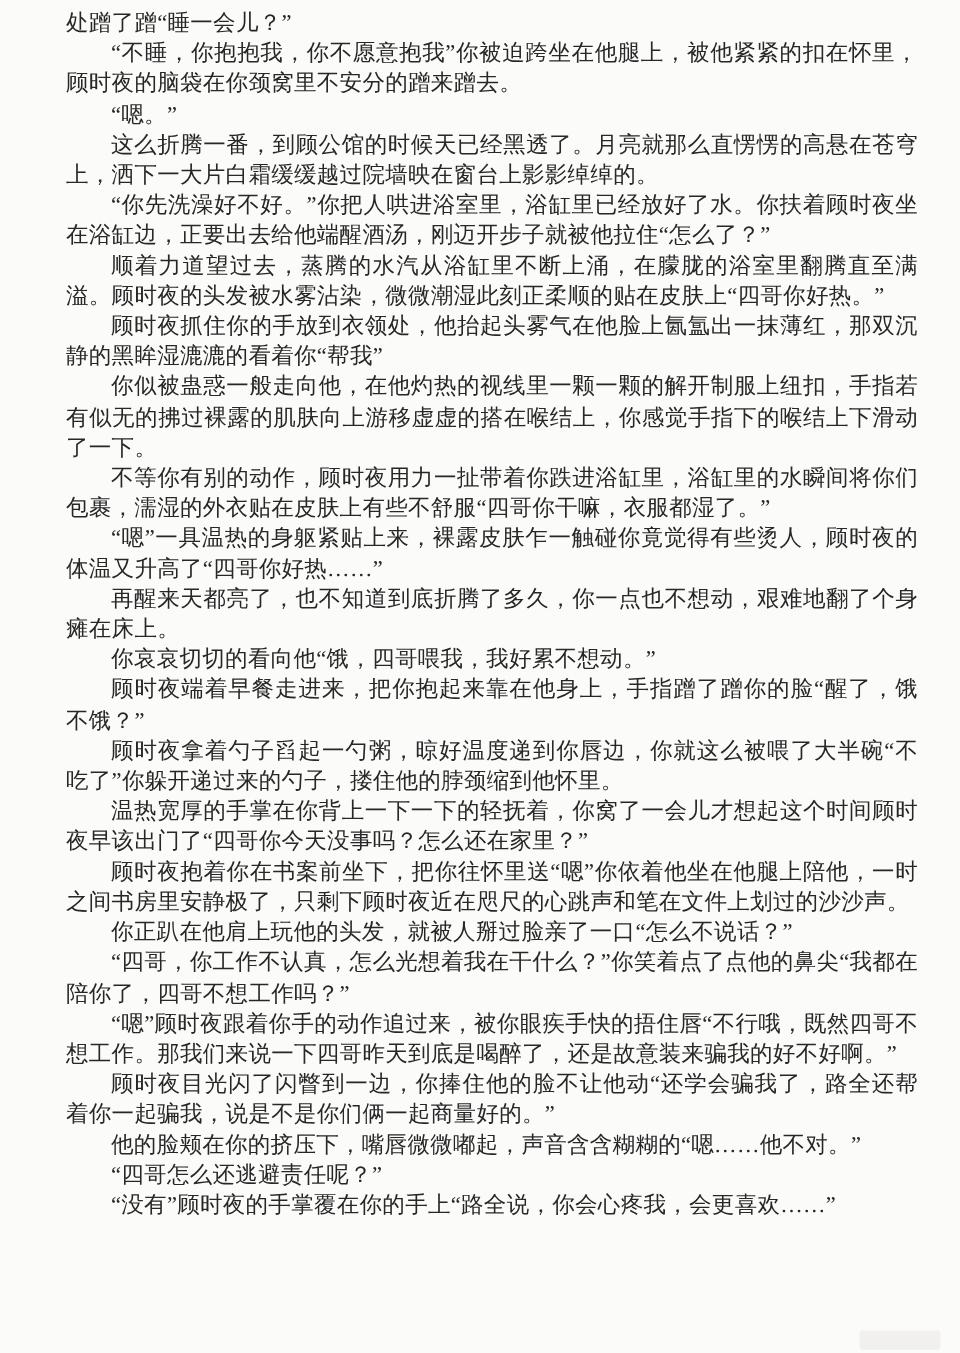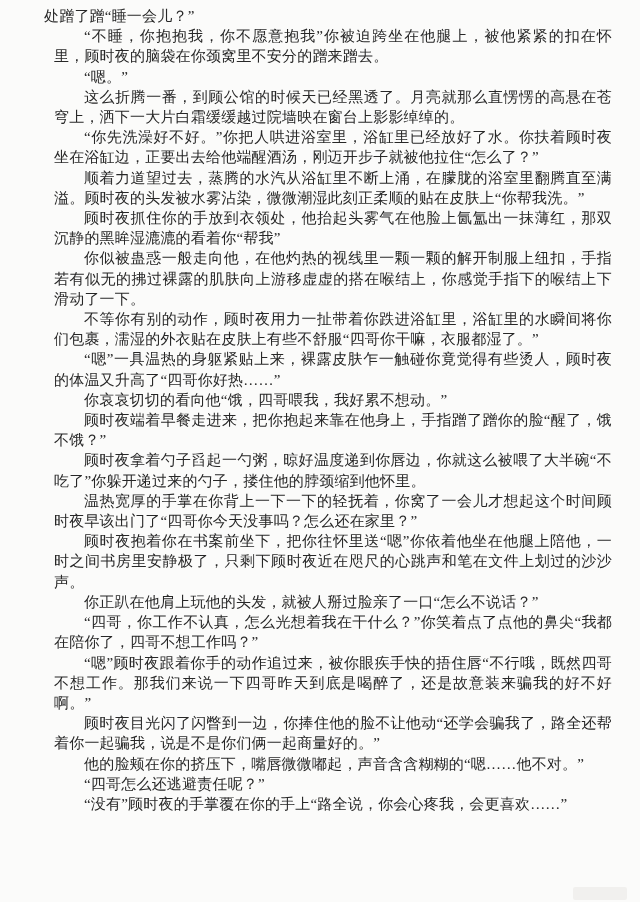--- a/index.html
+++ b/index.html
@@ -21,46 +21,47 @@
   .para {
     margin: 0;
     font-family: "Liberation Serif", "DejaVu Serif", serif;
     font-size: 15px;
     line-height: 20.2px;
     color: #272727;
     text-align: justify;
     letter-spacing: 0.2px;
     word-break: break-all;
   }
-  .para.indent { text-indent: 2em; margin-left: 10px; }
+  .para.indent { text-indent: 2em; }
   .watermark {
     position: absolute;
     right: 13px;
     bottom: 2px;
     width: 54px;
     height: 13px;
     border-radius: 2px;
     background: rgba(190, 186, 180, 0.16);
   }
 </style>
 </head>
 <body>
 
 <main class="page">
   <section class="text-block" id="paragraphs">
       <p class="para">处蹭了蹭“睡一会儿？”</p>
       <p class="para indent">“不睡，你抱抱我，你不愿意抱我”你被迫跨坐在他腿上，被他紧紧的扣在怀里，顾时夜的脑袋在你颈窝里不安分的蹭来蹭去。</p>
       <p class="para indent">“嗯。”</p>
       <p class="para indent">这么折腾一番，到顾公馆的时候天已经黑透了。月亮就那么直愣愣的高悬在苍穹上，洒下一大片白霜缓缓越过院墙映在窗台上影影绰绰的。</p>
       <p class="para indent">“你先洗澡好不好。”你把人哄进浴室里，浴缸里已经放好了水。你扶着顾时夜坐在浴缸边，正要出去给他端醒酒汤，刚迈开步子就被他拉住“怎么了？”</p>
-      <p class="para indent">顺着力道望过去，蒸腾的水汽从浴缸里不断上涌，在朦胧的浴室里翻腾直至满溢。顾时夜的头发被水雾沾染，微微潮湿此刻正柔顺的贴在皮肤上“你帮我洗。”</p>
+      <p class="para indent">顺着力道望过去，蒸腾的水汽从浴缸里不断上涌，在朦胧的浴室里翻腾直至满溢。顾时夜的头发被水雾沾染，微微潮湿此刻正柔顺的贴在皮肤上“四哥你好热。”</p>
       <p class="para indent">顾时夜抓住你的手放到衣领处，他抬起头雾气在他脸上氤氲出一抹薄红，那双沉静的黑眸湿漉漉的看着你“帮我”</p>
       <p class="para indent">你似被蛊惑一般走向他，在他灼热的视线里一颗一颗的解开制服上纽扣，手指若有似无的拂过裸露的肌肤向上游移虚虚的搭在喉结上，你感觉手指下的喉结上下滑动了一下。</p>
       <p class="para indent">不等你有别的动作，顾时夜用力一扯带着你跌进浴缸里，浴缸里的水瞬间将你们包裹，濡湿的外衣贴在皮肤上有些不舒服“四哥你干嘛，衣服都湿了。”</p>
       <p class="para indent">“嗯”一具温热的身躯紧贴上来，裸露皮肤乍一触碰你竟觉得有些烫人，顾时夜的体温又升高了“四哥你好热……”</p>
+      <p class="para indent">再醒来天都亮了，也不知道到底折腾了多久，你一点也不想动，艰难地翻了个身瘫在床上。</p>
       <p class="para indent">你哀哀切切的看向他“饿，四哥喂我，我好累不想动。”</p>
       <p class="para indent">顾时夜端着早餐走进来，把你抱起来靠在他身上，手指蹭了蹭你的脸“醒了，饿不饿？”</p>
       <p class="para indent">顾时夜拿着勺子舀起一勺粥，晾好温度递到你唇边，你就这么被喂了大半碗“不吃了”你躲开递过来的勺子，搂住他的脖颈缩到他怀里。</p>
       <p class="para indent">温热宽厚的手掌在你背上一下一下的轻抚着，你窝了一会儿才想起这个时间顾时夜早该出门了“四哥你今天没事吗？怎么还在家里？”</p>
       <p class="para indent">顾时夜抱着你在书案前坐下，把你往怀里送“嗯”你依着他坐在他腿上陪他，一时之间书房里安静极了，只剩下顾时夜近在咫尺的心跳声和笔在文件上划过的沙沙声。</p>
       <p class="para indent">你正趴在他肩上玩他的头发，就被人掰过脸亲了一口“怎么不说话？”</p>
       <p class="para indent">“四哥，你工作不认真，怎么光想着我在干什么？”你笑着点了点他的鼻尖“我都在陪你了，四哥不想工作吗？”</p>
       <p class="para indent">“嗯”顾时夜跟着你手的动作追过来，被你眼疾手快的捂住唇“不行哦，既然四哥不想工作。那我们来说一下四哥昨天到底是喝醉了，还是故意装来骗我的好不好啊。”</p>
       <p class="para indent">顾时夜目光闪了闪瞥到一边，你捧住他的脸不让他动“还学会骗我了，路全还帮着你一起骗我，说是不是你们俩一起商量好的。”</p>
       <p class="para indent">他的脸颊在你的挤压下，嘴唇微微嘟起，声音含含糊糊的“嗯……他不对。”</p>

